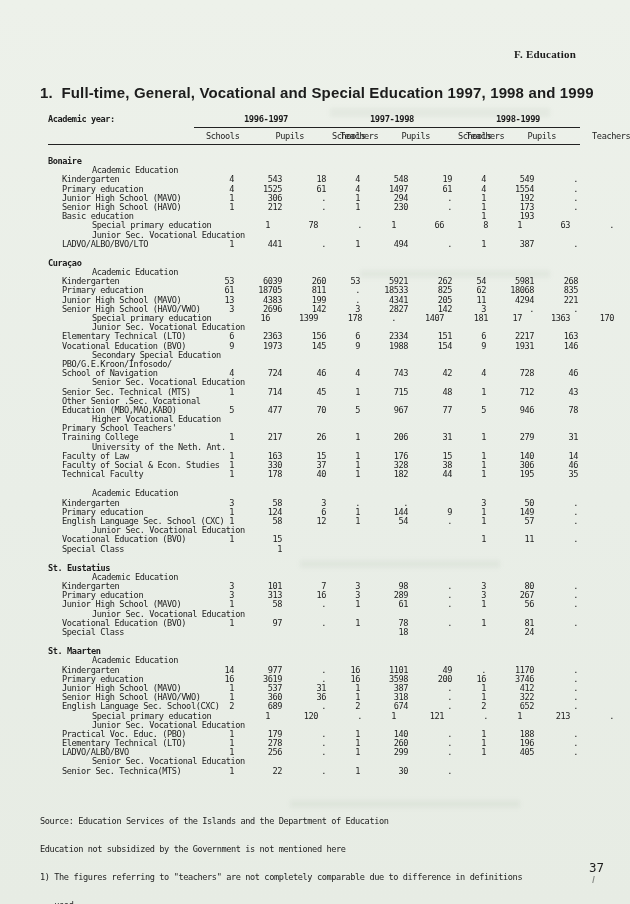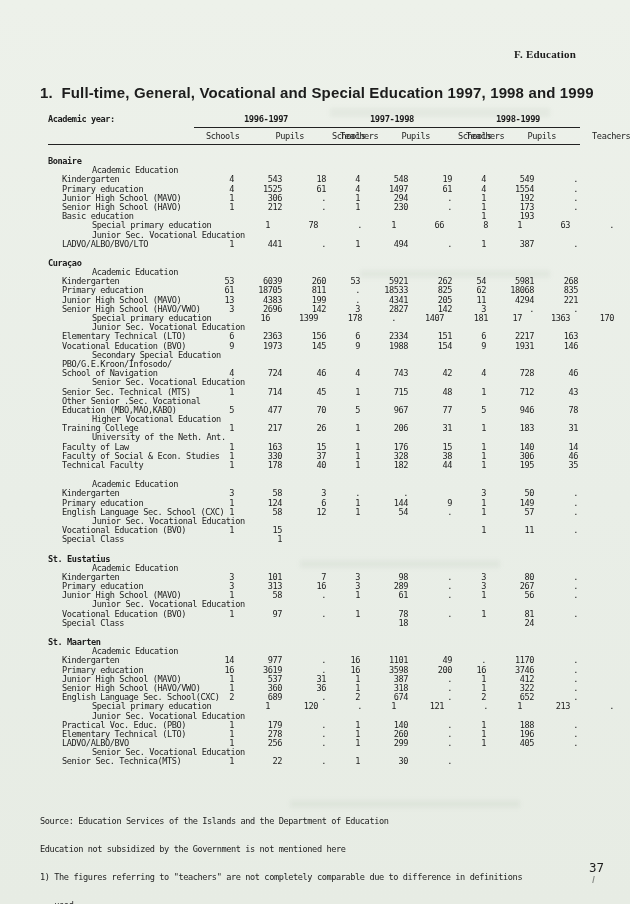--- a/index.html
+++ b/index.html
@@ -598,34 +598,52 @@
         <div class="cell num c-p"></div>
         <div class="cell num c-t"></div>
       </div>
       <div class="grp">
         <div class="cell num c-s"></div>
         <div class="cell num c-p"></div>
         <div class="cell num c-t"></div>
       </div>
     </div>
         <div class="trow">
+      <div class="cell label ind2">Primary School Teachers'</div>
+      <div class="grp">
+        <div class="cell num c-s"></div>
+        <div class="cell num c-p"></div>
+        <div class="cell num c-t"></div>
+      </div>
+      <div class="grp">
+        <div class="cell num c-s"></div>
+        <div class="cell num c-p"></div>
+        <div class="cell num c-t"></div>
+      </div>
+      <div class="grp">
+        <div class="cell num c-s"></div>
+        <div class="cell num c-p"></div>
+        <div class="cell num c-t"></div>
+      </div>
+    </div>
+        <div class="trow">
       <div class="cell label ind2">Training College</div>
       <div class="grp">
         <div class="cell num c-s">1</div>
         <div class="cell num c-p">217</div>
         <div class="cell num c-t">26</div>
       </div>
       <div class="grp">
         <div class="cell num c-s">1</div>
         <div class="cell num c-p">206</div>
         <div class="cell num c-t">31</div>
       </div>
       <div class="grp">
         <div class="cell num c-s">1</div>
-        <div class="cell num c-p">183</div>
+        <div class="cell num c-p">279</div>
         <div class="cell num c-t">31</div>
       </div>
     </div>
         <div class="trow">
       <div class="cell label ind1">University of the Neth. Ant.</div>
       <div class="grp">
         <div class="cell num c-s"></div>
         <div class="cell num c-p"></div>
         <div class="cell num c-t"></div>
       </div>

